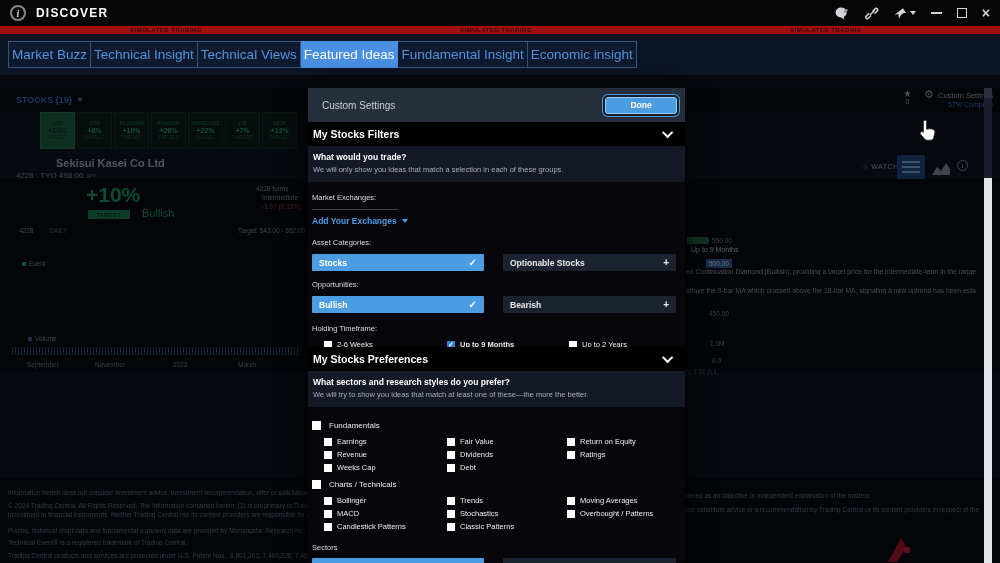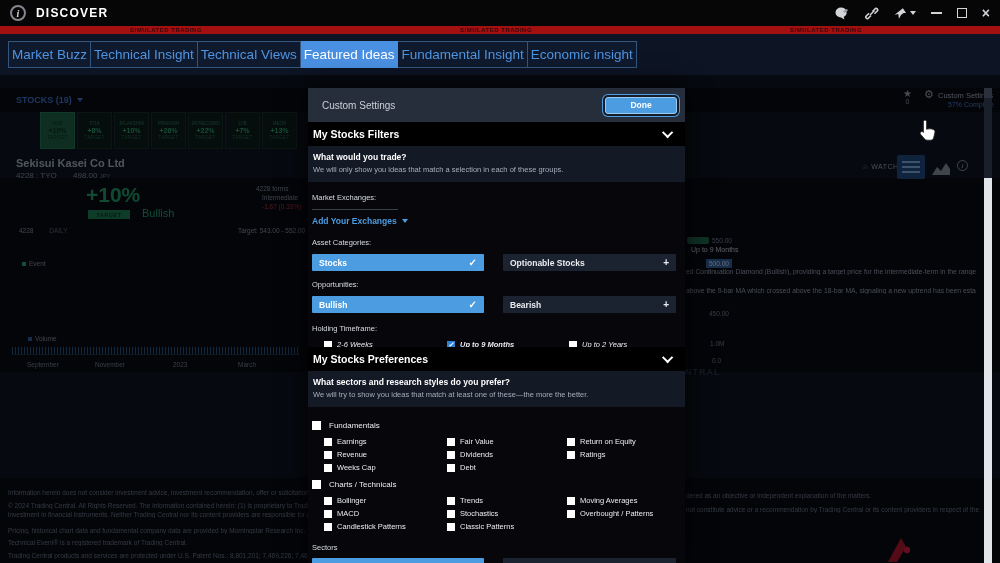--- a/index.html
+++ b/index.html
@@ -39,21 +39,21 @@
   .tile { width:35px; height:37px; background:#0a1a13; border:1px solid #142a1f; display:flex; flex-direction:column;
     align-items:center; justify-content:center; gap:1px; overflow:hidden; position:relative; }
   .tile .t-sym { font-size:4.5px; color:#2b7a52; max-width:33px; overflow:hidden; }
   .tile .t-chg { font-size:7px; font-weight:bold; color:#2fa468; }
   .tile .t-tag { font-size:4.5px; color:#236244; letter-spacing:0.4px; }
   .tile.sel { background:#19603c; border-color:#1f7a4c; }
   .tile.sel .t-sym, .tile.sel .t-chg, .tile.sel .t-tag { color:#0a2d1c; }
   .tile.sel::after { content:""; position:absolute; left:13px; bottom:-5px; border-left:5px solid transparent;
     border-right:5px solid transparent; border-top:5px solid #19603c; }
 
-  .stock-name { color:#aeb4c0; font-size:11px; font-weight:bold; }
+  .stock-name { color:#aeb4c0; font-size:11px; font-weight:bold;margin-left:40px; }
   .stock-code { color:#878e9c; font-size:8px; }
   .stock-code .cur { font-size:6px; color:#6c7381; }
 
   .big-change { color:#1f9e63; font-size:21px; font-weight:bold; }
   .target-badge { width:42px; height:9px; background:#1a7f4e; color:#06301c; font-size:5.5px; font-weight:bold;
     display:flex; align-items:center; justify-content:center; letter-spacing:0.5px; }
   .bullish { color:#26a06a; font-size:11px; }
   .mini { font-size:6.5px; color:#8a91a0; }
   .mini-red { font-size:6.5px; color:#b03434; }
   .axis { font-size:6.5px; color:#79808f; }
@@ -102,21 +102,21 @@
   .add-ex { color:#4c9ce2; font-size:8.5px; font-weight:bold; display:flex; align-items:center; gap:5px; margin-top:6px; }
   .optgrid { display:grid; grid-template-columns:172px 173px; column-gap:19px; row-gap:6px; margin-top:7px; }
   .opt { height:17px; display:flex; align-items:center; padding:0 7px; font-size:8.5px; font-weight:bold; border-radius:1px; }
   .opt .ic { margin-left:auto; font-size:10px; }
   .opt.sel { background:#4c9ce2; color:#fff; }
   .opt.unsel { background:#1c2330; color:#e9ebef; }
   .cbrow { display:flex; align-items:center; gap:5px; font-size:7.5px; color:#e9ebef; }
   .cb { width:8px; height:8px; background:#fff; flex:none; display:flex; align-items:center; justify-content:center; }
   .cb.on { background:#2f81d6; color:#fff; font-size:7px; font-weight:bold; line-height:8px; }
   .cb.parent { width:9px; height:9px; }
-  .tf-row { display:grid; grid-template-columns:123px 122px 1fr; margin-left:12px; margin-top:7px;font-style:italic; }
+  .tf-row { display:grid; grid-template-columns:123px 122px 1fr; margin-left:12px; margin-top:7px; }
   .tree-parent { margin-top:8px; display:flex; align-items:center; gap:8px; font-size:8px; color:#e9ebef; }
   .tree-grid { display:grid; grid-template-columns:123px 120px 1fr; margin-left:12px; margin-top:7px; }
   .tree-col { display:flex; flex-direction:column; gap:4px; }
   .sectors-label { font-size:7.5px; color:#d8dce2; margin-top:12px; }
 
   
   .cursor { position:absolute; left:919px; top:44px; z-index:30; }
 </style>
 </head>
 <body>
@@ -211,21 +211,21 @@
       <div class="tile">
         <span class="t-sym">MEOH</span>
         <span class="t-chg">+13%</span>
         <span class="t-tag">TARGET</span>
       </div>
     </div>
 
     <div class="abs stock-name" style="left:16px;top:82px">Sekisui Kasei Co Ltd</div>
     <div class="abs stock-code" style="left:16px;top:96px">
       <span>4228 : TYO</span>
-      <span style="margin-left:14px">498.00</span>
+      <span style="margin-left:0">498.00</span>
       <span class="cur">JPY</span>
     </div>
 
     <div class="abs big-change" style="left:86px;top:108px">+10%</div>
     <div class="abs target-badge" style="left:88px;top:135px">TARGET</div>
     <div class="abs bullish" style="left:142px;top:132px">Bullish</div>
     <div class="abs mini" style="left:256px;top:110px">4228 forms</div>
     <div class="abs mini" style="left:262px;top:119px">Intermediate</div>
     <div class="abs mini-red" style="left:262px;top:128px">-1.67 (0.33%)</div>
 

